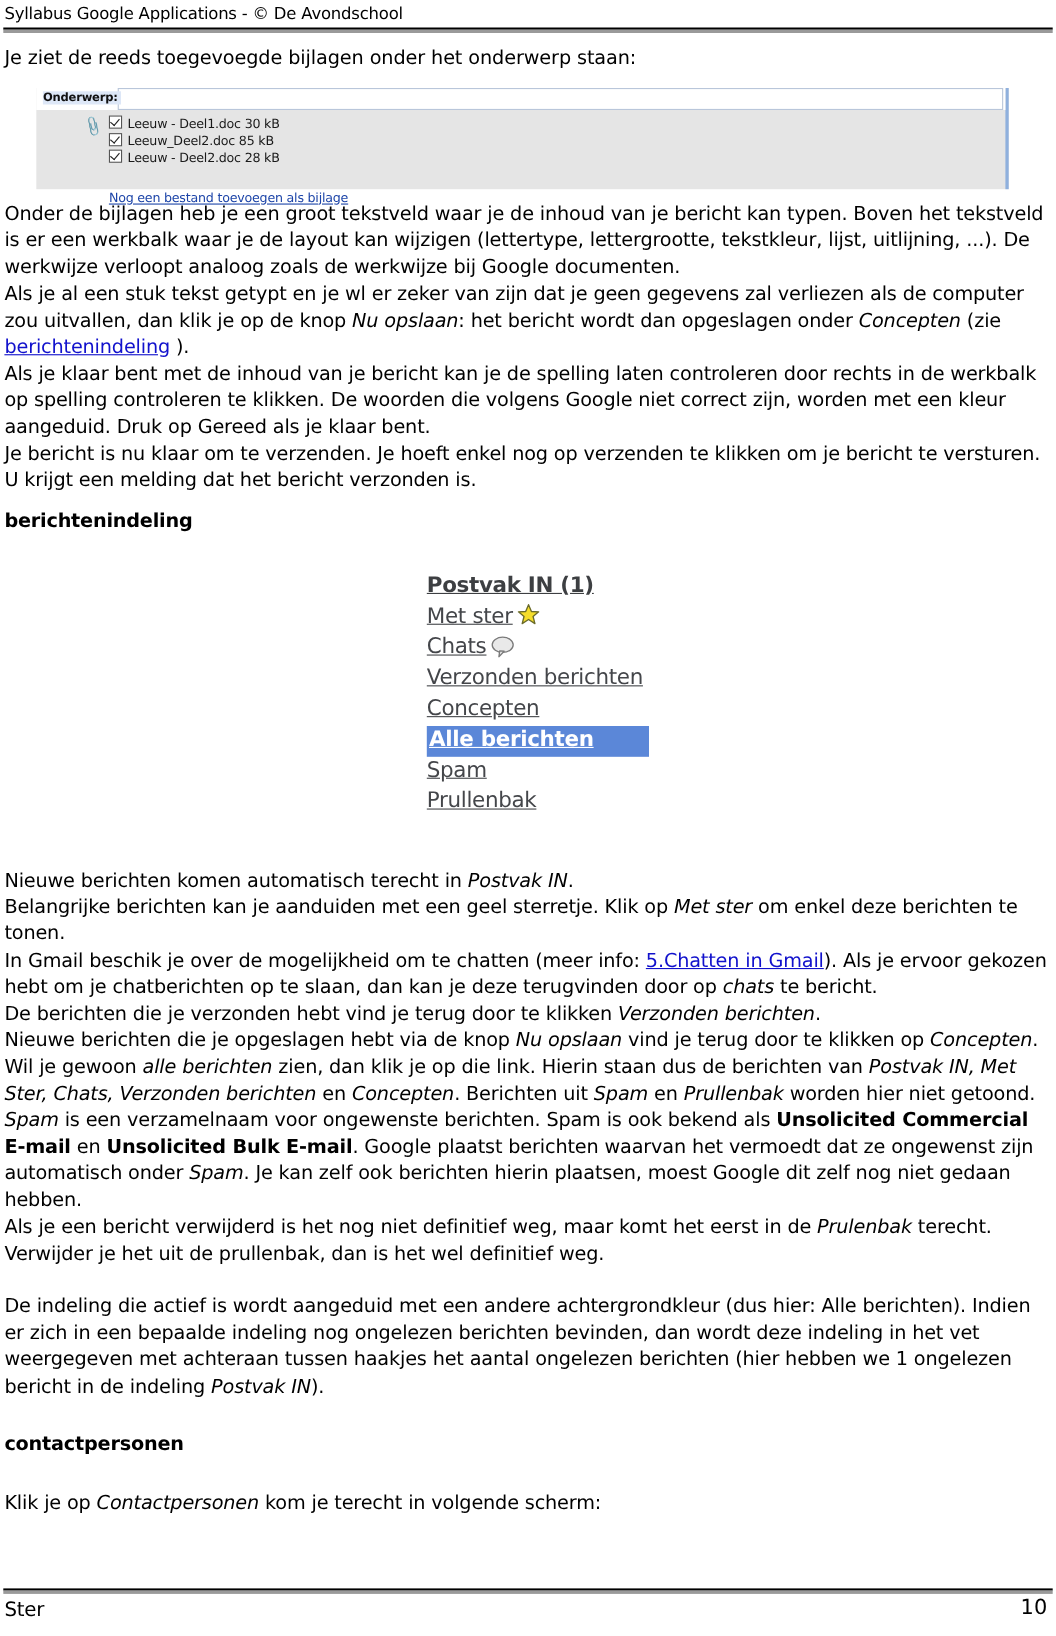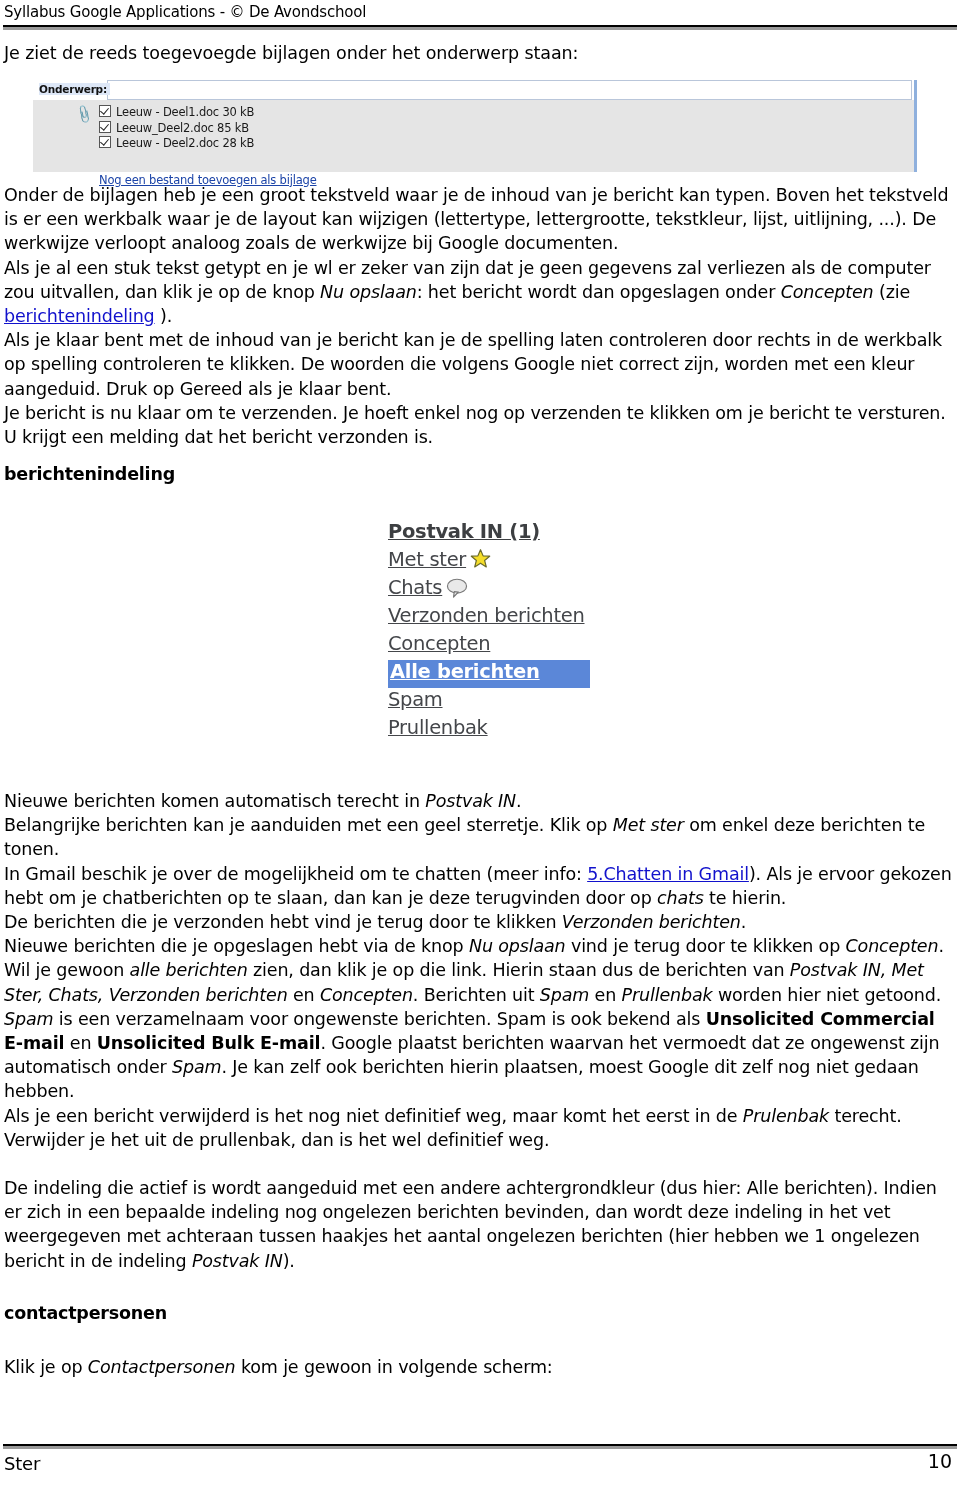--- a/index.html
+++ b/index.html
@@ -303,21 +303,21 @@
   <div class="label-row">
     <span class="txt">Prullenbak</span>
   </div>
 </div>
 
 <div style="position:absolute; left:4px; top:789px; width:948px;">
   <p class="para"><span>Nieuwe berichten komen automatisch terecht in </span><span class="it">Postvak IN</span><span>.</span></p>
 
   <p class="para"><span>Belangrijke berichten kan je aanduiden met een geel sterretje. Klik op </span><span class="it">Met ster</span><span> om enkel deze berichten te tonen.</span></p>
 
-  <p class="para"><span>In Gmail beschik je over de mogelijkheid om te chatten (meer info: </span><a class="doclink" href="#">5.Chatten in Gmail</a><span>). Als je ervoor gekozen hebt om je chatberichten op te slaan, dan kan je deze terugvinden door op </span><span class="it">chats</span><span> te hierin.</span></p>
+  <p class="para"><span>In Gmail beschik je over de mogelijkheid om te chatten (meer info: </span><a class="doclink" href="#">5.Chatten in Gmail</a><span>). Als je ervoor gekozen hebt om je chatberichten op te slaan, dan kan je deze terugvinden door op </span><span class="it">chats</span><span> te bericht.</span></p>
 
   <p class="para"><span>De berichten die je verzonden hebt vind je terug door te klikken </span><span class="it">Verzonden berichten</span><span>.</span></p>
 
   <p class="para"><span>Nieuwe berichten die je opgeslagen hebt via de knop </span><span class="it">Nu opslaan</span><span> vind je terug door te klikken op </span><span class="it">Concepten</span><span>.</span></p>
 
   <p class="para"><span>Wil je gewoon </span><span class="it">alle berichten</span><span> zien, dan klik je op die link. Hierin staan dus de berichten van </span><span class="it">Postvak IN, Met Ster, Chats, Verzonden berichten</span><span> en </span><span class="it">Concepten</span><span>. Berichten uit </span><span class="it">Spam</span><span> en </span><span class="it">Prullenbak</span><span> worden hier niet getoond.</span></p>
 
   <p class="para"><span class="it">Spam</span><span> is een verzamelnaam voor ongewenste berichten. Spam is ook bekend als </span><span class="bd">Unsolicited Commercial E-mail</span><span> en </span><span class="bd">Unsolicited Bulk E-mail</span><span>. Google plaatst berichten waarvan het vermoedt dat ze ongewenst zijn automatisch onder </span><span class="it">Spam</span><span>. Je kan zelf ook berichten hierin plaatsen, moest Google dit zelf nog niet gedaan hebben.</span></p>
 
   <p class="para"><span>Als je een bericht verwijderd is het nog niet definitief weg, maar komt het eerst in de </span><span class="it">Prulenbak</span><span> terecht. Verwijder je het uit de prullenbak, dan is het wel definitief weg.</span></p>
@@ -325,18 +325,18 @@
   <div style="height:24px"></div>
 
   <p class="para"><span>De indeling die actief is wordt aangeduid met een andere achtergrondkleur (dus hier: Alle berichten). Indien er zich in een bepaalde indeling nog ongelezen berichten bevinden, dan wordt deze indeling in het vet weergegeven met achteraan tussen haakjes het aantal ongelezen berichten (hier hebben we 1 ongelezen bericht in de indeling </span><span class="it">Postvak IN</span><span>).</span></p>
 </div>
 
 <div style="position:absolute; left:4px; top:1303px;">
   <h3 class="section-head">contactpersonen</h3>
 </div>
 
 <div style="position:absolute; left:4px; top:1355px; width:948px;">
-  <p class="para"><span>Klik je op </span><span class="it">Contactpersonen</span><span> kom je gewoon in volgende scherm:</span></p>
+  <p class="para"><span>Klik je op </span><span class="it">Contactpersonen</span><span> kom je terecht in volgende scherm:</span></p>
 </div>
 
 <div class="footer-rule"></div>
 <div class="footer-left">Ster</div>
 <div class="footer-page">10</div>
 
 </body></html>

